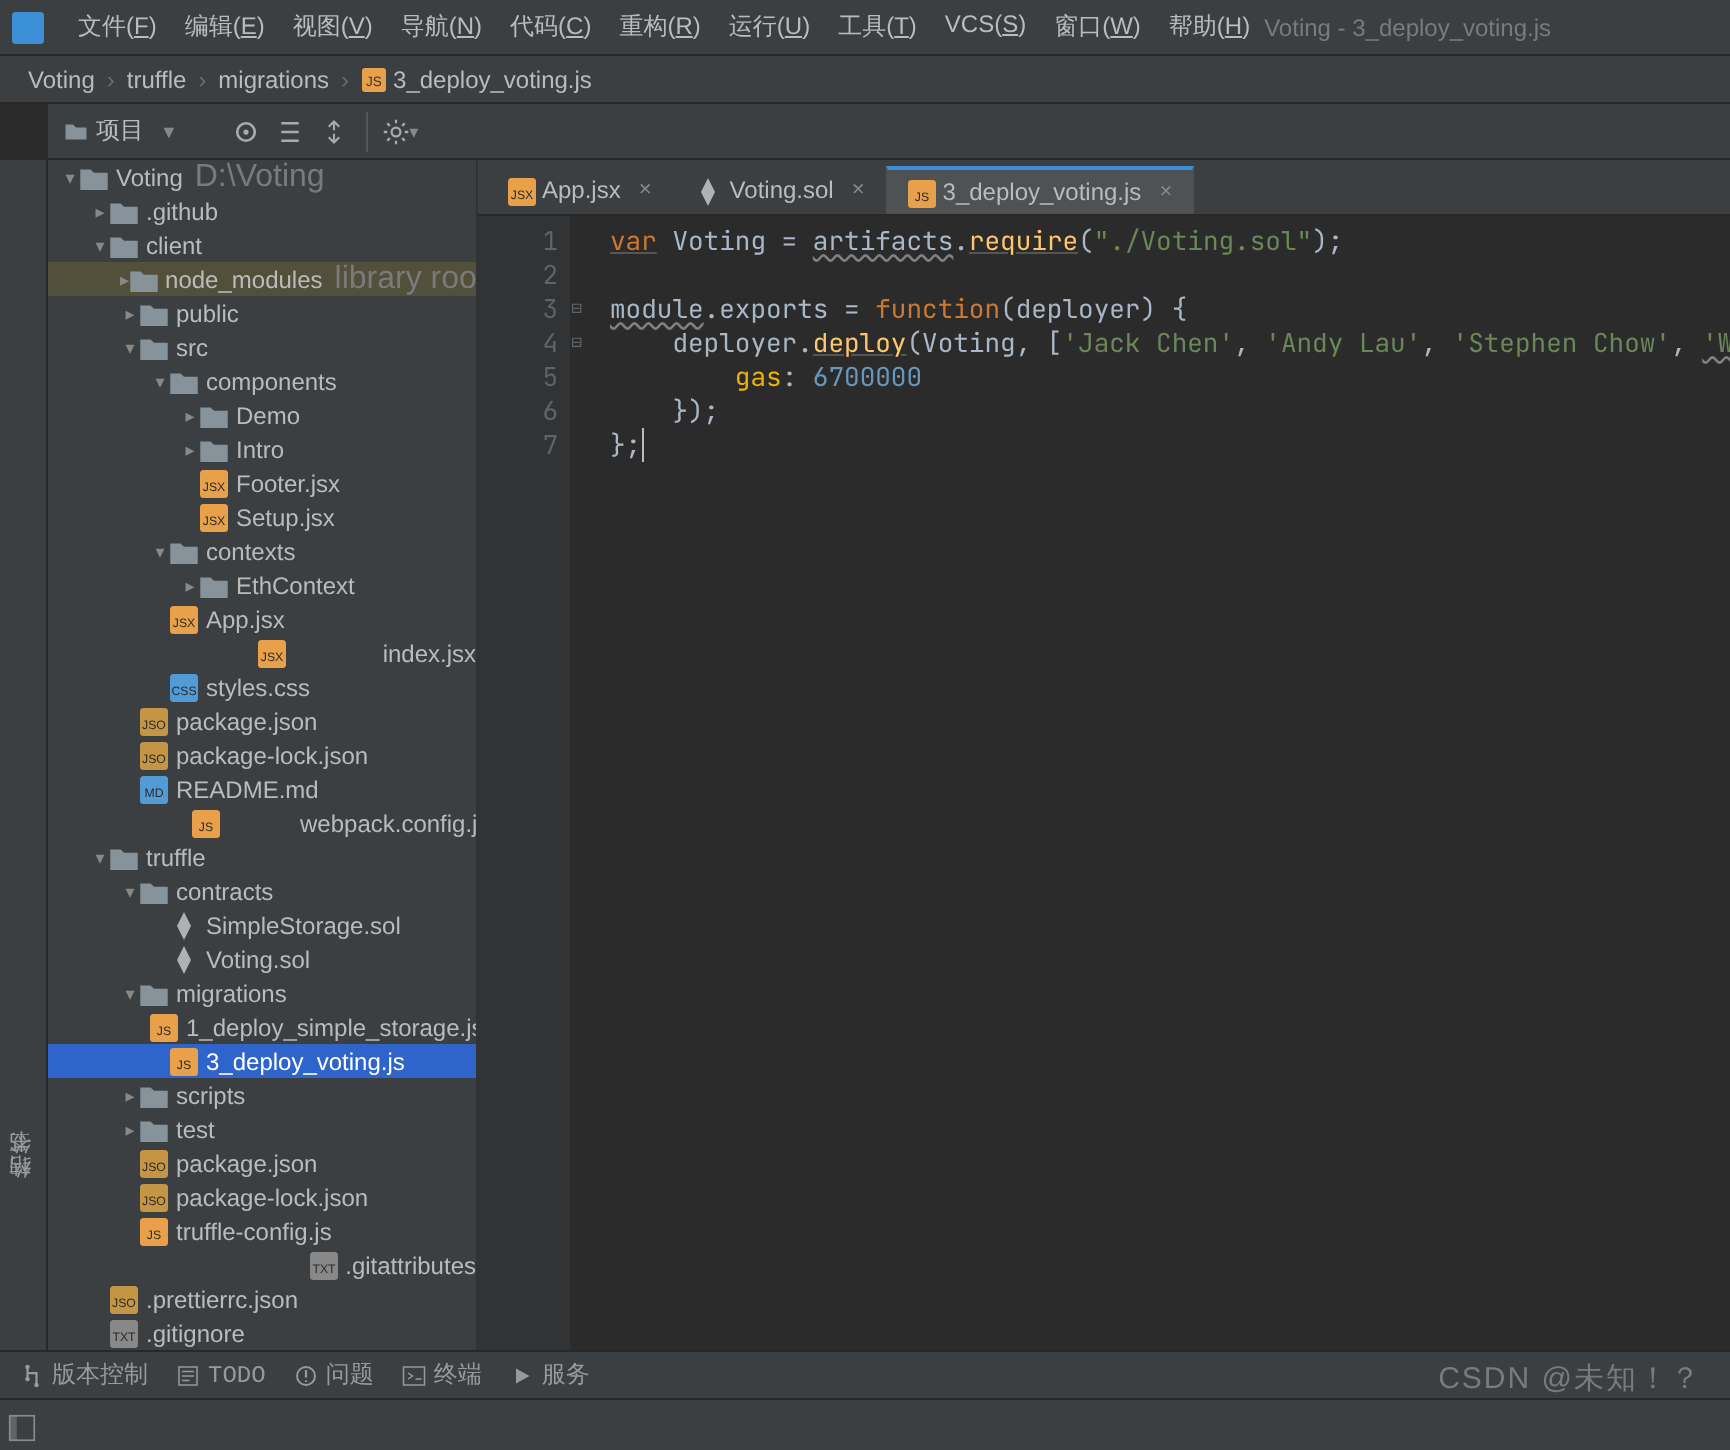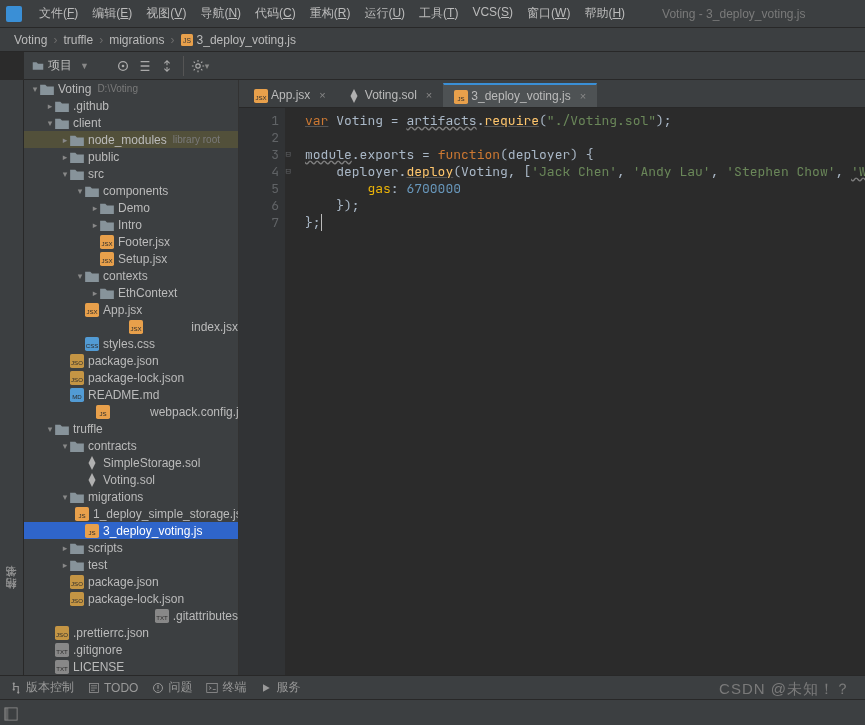--- a/index.html
+++ b/index.html
@@ -1,42 +1,42 @@
 <!DOCTYPE html>
 <html><head>
 <meta charset="utf-8">
 <style>
 * { margin:0; padding:0; box-sizing:border-box; }
 body { font-family:"Segoe UI",Arial,sans-serif; font-size:12px; background:#2b2b2b; color:#bbb; width:865px; height:725px; overflow:hidden; position:relative; }
 .menubar { background:#3c3f41; height:28px; display:flex; align-items:center; padding-left:6px; border-bottom:1px solid #282828; }
 .menubar .logo { width:16px; height:16px; background:#3a8fd6; border-radius:2px; margin-right:10px; }
 .menubar .mi { color:#bbb; padding:0 7px; font-size:12px; cursor:pointer; }
 .menubar .mi u { text-decoration:underline; }
-.menubar .title { color:#7a7a7a; margin-left:30px; font-size:12px; }
+.menubar .title { color:#7a7a7a; font-size:12px; }
 .crumbs { background:#3c3f41; height:24px; display:flex; align-items:center; padding-left:14px; gap:0; border-bottom:1px solid #282828; }
 .crumbs span { color:#bbb; font-size:12px; }
 .crumbs .sep { color:#6b6b6b; padding:0 6px; }
 .crumbs .ic { width:12px; height:12px; margin-right:4px; display:inline-block; }
 .toolbar { background:#3c3f41; height:28px; display:flex; align-items:center; padding:0 8px; border-bottom:1px solid #282828; gap:2px; }
 .toolbar .lbl { color:#bbb; font-size:12px; display:flex; align-items:center; gap:4px; }
 .toolbar .fold { width:12px; height:12px; }
 .toolbar .drop { color:#888; font-size:9px; margin-left:4px; }
 .toolbar .sp { flex:0 0 20px; }
 .toolbar .tbtn { width:20px; height:20px; display:flex; align-items:center; justify-content:center; color:#aaa; cursor:pointer; }
 .toolbar .div { width:1px; height:20px; background:#555; margin:0 4px; }
 .main { display:flex; height:619px; }
 .tree { width:215px; background:#3c3f41; overflow:auto; border-right:1px solid #323232; }
 .tree-row { display:flex; align-items:center; height:17px; padding:0; cursor:pointer; white-space:nowrap; }
 .tree-row.sel { background:#2f65ca; color:#fff; }
 .tree-row.libroot { background:#52503a; }
 .arrow { width:10px; display:inline-flex; justify-content:center; font-size:9px; color:#888; }
 .icon { width:14px; height:14px; margin-right:4px; display:inline-flex; align-items:center; justify-content:center; }
 .ic-folder { fill:#87939a; }
 .tree-name { font-size:12px; }
-.tree-extra { color:#7a7a7a; font-size:10px; margin-left:6px; }
+.tree-extra { color:#7a7a7a; font-size:16px; margin-left:6px; }
 .editor-area { flex:1; display:flex; flex-direction:column; background:#2b2b2b; }
 .tabs { height:28px; background:#3c3f41; display:flex; align-items:flex-end; border-bottom:1px solid #282828; padding-left:4px; }
 .tab { height:24px; padding:0 10px; display:flex; align-items:center; gap:5px; font-size:12px; color:#bbb; cursor:pointer; background:#3c3f41; border:1px solid transparent; }
 .tab.active { background:#4e5254; border-top:2px solid #3a8fd6; }
 .tab .x { color:#888; font-size:11px; margin-left:4px; }
 .tab .ti { width:12px; height:12px; }
 .code { flex:1; display:flex; font-family:"JetBrains Mono",Consolas,monospace; font-size:13px; line-height:17px; }
 .gutter { width:46px; background:#313335; color:#606366; text-align:right; padding:4px 6px 0 0; user-select:none; }
 .gutter div { height:17px; position:relative; }
 .fold-gut { position:absolute; right:-12px; color:#606366; font-size:9px; }
@@ -44,21 +44,21 @@
 .src div { height:17px; white-space:pre; }
 .kw { color:#cc7832; }
 .fn { color:#ffc66d; }
 .def { color:#eab308; }
 .str { color:#6a8759; }
 .num { color:#6897bb; }
 .warn { text-decoration:underline; text-decoration-color:#808080; text-decoration-style:wavy; }
 .ul { text-decoration:underline; text-decoration-color:#555; }
 .caret { border-left:1px solid #bbb; }
 .statusbar { position:absolute; bottom:26px; left:0; right:0; height:24px; background:#3c3f41; border-top:1px solid #282828; display:flex; align-items:center; padding:0 10px; gap:14px; }
-.statusbar .sb-item { display:flex; align-items:center; gap:4px; color:#999; font-size:12px; cursor:pointer; }
+.statusbar .sb-item { display:flex; align-items:center; gap:4px; color:#999; font-size:12px; cursor:pointer;font-family:Liberation Mono, monospace; }
 .sb-icon { width:12px; height:12px; display:inline-block; }
 .watermark { position:absolute; bottom:26px; right:14px; color:#7a7a7a; font-size:15px; letter-spacing:1px; }
 .bottombar { position:absolute; bottom:0; left:0; right:0; height:26px; background:#3c3f41; border-top:1px solid #282828; }
 .sidestrip-l { position:absolute; left:0; top:80px; bottom:50px; width:24px; background:#3c3f41; border-right:1px solid #282828; }
 .sidestrip-l .vt { writing-mode:vertical-rl; transform:rotate(180deg); font-size:11px; color:#999; padding:6px 4px; cursor:pointer; }
 .bottom-icons { position:absolute; left:4px; bottom:4px; }
 svg { display:block; }
 </style>
 </head>
 <body>
@@ -426,20 +426,30 @@
           <div class="tree-row" style="padding-left: 36px;">
             <span class="arrow"></span>
             <span class="icon">
               <svg width="14" height="14" viewBox="0 0 16 16">
                 <rect width="16" height="16" fill="#c49544" rx="2"></rect>
                 <text x="8" y="12" font-size="7" fill="#2b2b2b" text-anchor="middle" font-family="Arial">JSO</text>
               </svg>
             </span>
             <span class="tree-name">package-lock.json</span>
           </div>
+          <div class="tree-row" style="padding-left: 36px;">
+            <span class="arrow"></span>
+            <span class="icon">
+              <svg width="14" height="14" viewBox="0 0 16 16">
+                <rect width="16" height="16" fill="#e8a04b" rx="2"></rect>
+                <text x="8" y="12" font-size="7" fill="#2b2b2b" text-anchor="middle" font-family="Arial">JS</text>
+              </svg>
+            </span>
+            <span class="tree-name">truffle-config.js</span>
+          </div>
           <div class="tree-row" style="padding-left: 21px; justify-content: flex-end;">
             <span class="arrow"></span>
             <span class="icon">
               <svg width="14" height="14" viewBox="0 0 16 16">
                 <rect width="16" height="16" fill="#888" rx="2"></rect>
                 <text x="8" y="12" font-size="7" fill="#2b2b2b" text-anchor="middle" font-family="Arial">TXT</text>
               </svg>
             </span>
             <span class="tree-name">.gitattributes</span>
           </div>

